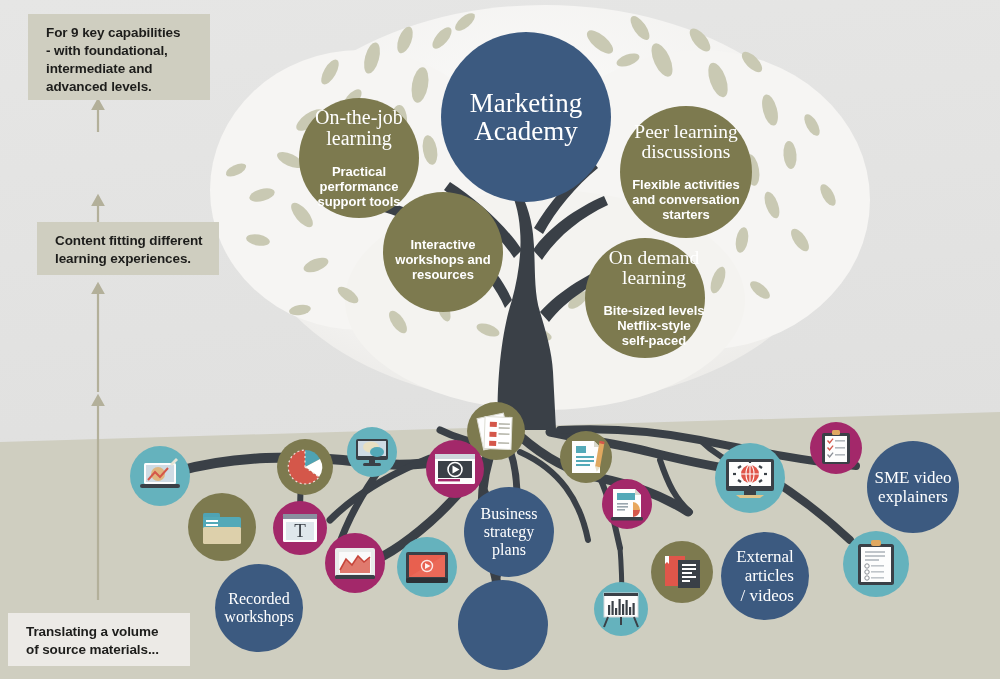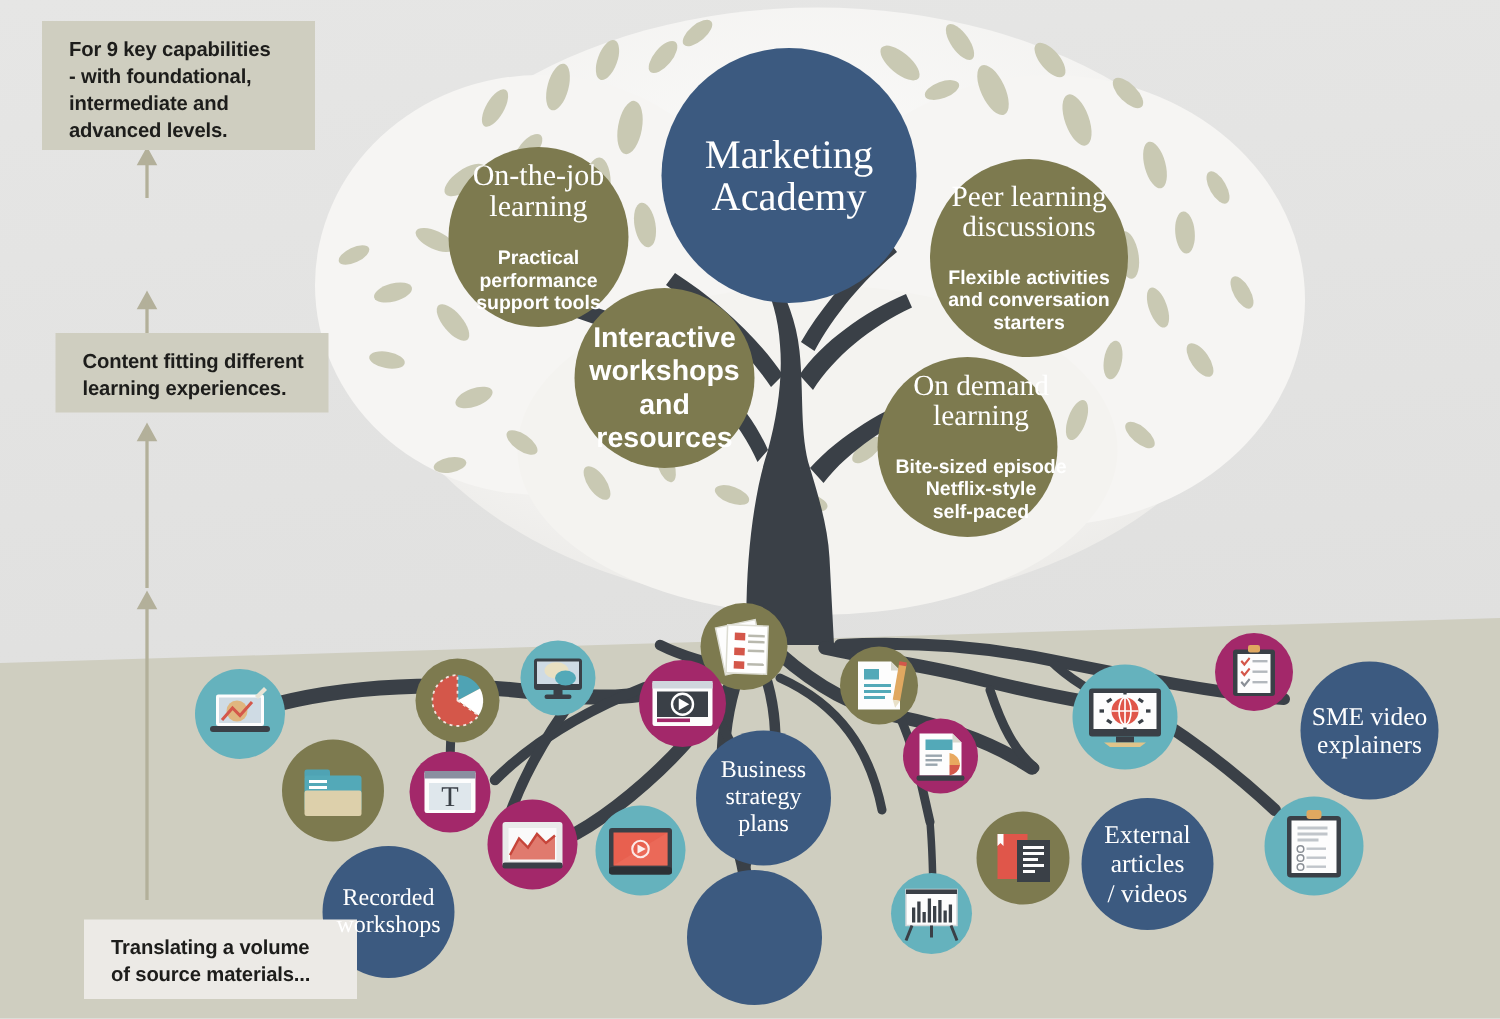--- a/index.html
+++ b/index.html
@@ -16,21 +16,21 @@
     position:absolute;
     background:#cfcec0;
     color:#1d1d1b;
     font-weight:bold;
     font-size:13.5px;
     line-height:1.33;
     padding:10px 13px 11px 18px;
     box-sizing:border-box;
     letter-spacing:-0.1px;
   }
-  .flowbox.light{background:#eceae6;margin-left:48px;}
+  .flowbox.light{background:#eceae6;}
   .flowbox span{display:block;white-space:pre-line;}
 
   
   .ctext{
     position:absolute;
     display:flex;flex-direction:column;
     align-items:center;justify-content:center;
     text-align:center;
     color:#ffffff;
     box-sizing:border-box;
@@ -48,26 +48,26 @@
     white-space:pre-line;
     margin-top:15px;
   }
   
   #t-main .hd{font-size:27px;}
   #t-onjob .hd{font-size:20px;}
   #t-onjob .sb{font-size:13px;}
   #t-peer .hd{font-size:19.5px;}
   #t-peer .sb{font-size:13px;}
   #t-app .hd{font-size:20px;}
-  #t-app .sb{font-size:19px;text-align:center;}
+  #t-app .sb{font-size:13px;text-align:center;}
   #t-ondemand .hd{font-size:19.5px;}
   #t-ondemand .sb{font-size:13px;}
   .roottext .hd{font-size:16px;line-height:1.12;}
   #t-sme .hd{font-size:17px;}
-  #t-ext .hd{font-size:17px;}
+  #t-ext .hd{font-size:17px;text-align:right;}
 </style>
 </head>
 <body>
 
 <div id="stage">
 
   <svg id="art" viewBox="0 0 1000 679">
     <defs>
       <linearGradient id="skyGrad" x1="0" y1="0" x2="0.15" y2="1">
         <stop offset="0" stop-color="#e6e6e5"></stop>
@@ -577,21 +577,21 @@
 
   <div class="ctext" id="t-app" style="left:383px;top:192px;width:120px;height:120px;">
     <div class="sb">Interactive
 workshops and
 resources</div>
   </div>
 
   <div class="ctext" id="t-ondemand" style="left:594px;top:238px;width:120px;height:120px;text-align:center;">
     <div class="hd">On demand
 learning</div>
-    <div class="sb">Bite-sized episode
+    <div class="sb">Bite-sized levels
 Netflix-style
 self-paced</div>
   </div>
 
   <div class="ctext roottext" style="left:215px;top:564px;width:88px;height:88px;">
     <div class="hd">Recorded
 workshops</div>
   </div>
 
   <div class="ctext roottext" style="left:464px;top:487px;width:90px;height:90px;">

